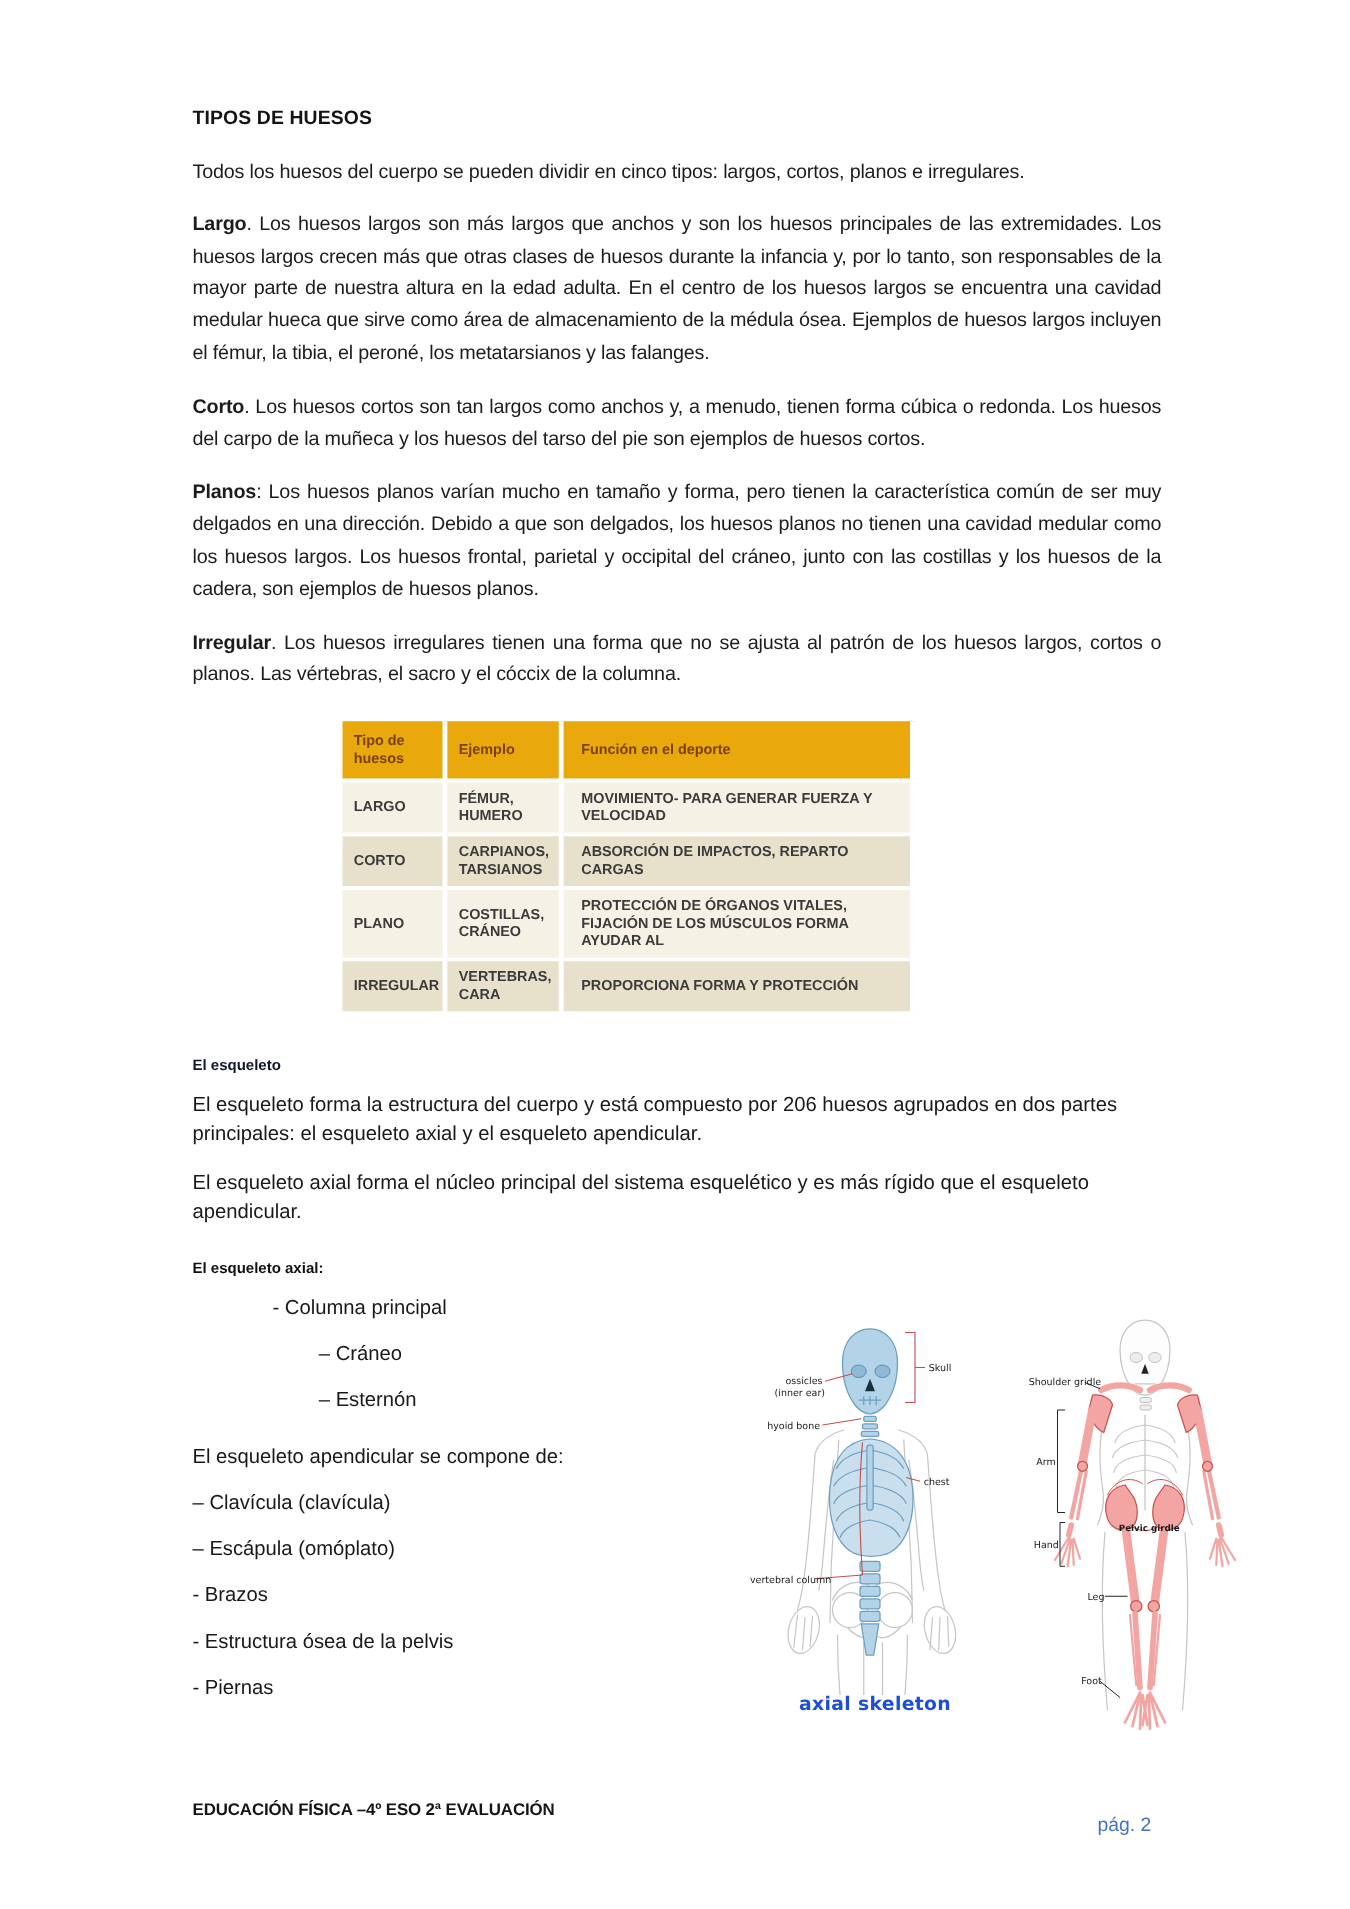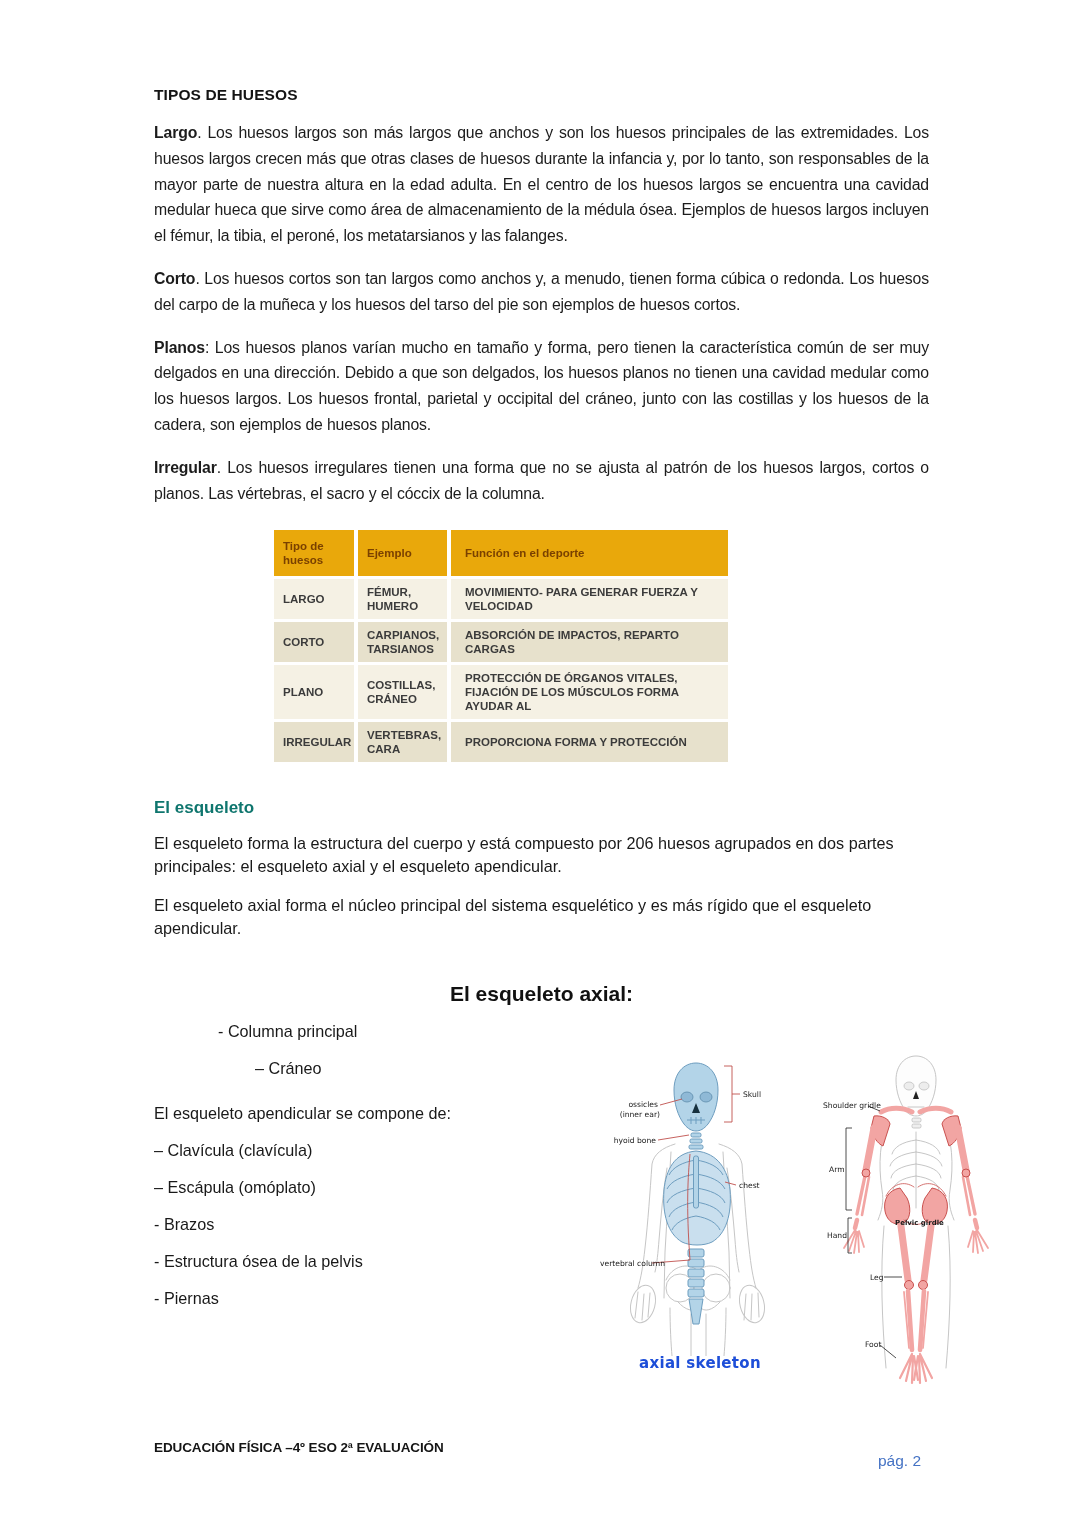--- a/index.html
+++ b/index.html
@@ -60,29 +60,29 @@
   table.bones th.fn{padding-left:14px;}
   table.bones td{
     font-size:11.5px;font-weight:bold;color:var(--table-row-text);
     padding:6px 6px 6px 9px;vertical-align:middle;line-height:14px;
     border-right:4px solid #fff;border-top:3px solid #fff;
   }
   table.bones td.fn{padding-left:14px;}
   table.bones tr.light td{background:var(--table-row-light);}
   table.bones tr.dark td{background:var(--table-row-dark);}
   h2.sk{
-    margin-top:36px;font-size:17px;font-weight:bold;color:#0f766e;
+    margin-top:36px;font-size:12px;font-weight:bold;color:#0f172a;
   }
   p.body-a{
     font-size:16.2px;line-height:23px;color:#191919;text-align:left;
     margin-top:16px;max-width:790px;
   }
   p.body-a.first{margin-top:14px;}
   h3.sk{
-    margin-top:42px;font-size:21px;font-weight:bold;color:#111;text-align:center;
+    margin-top:26px;font-size:12px;font-weight:bold;color:#111;
   }
   .li{
     font-size:16.2px;line-height:23px;color:#191919;margin-top:14px;
   }
   .li.l1{padding-left:64px;}
   .li.l2{padding-left:101px;}
   .li.l0{padding-left:0;}
   .fig{position:absolute;}
   .fig-caption{
     position:absolute;left:600px;top:1354px;width:200px;
@@ -114,20 +114,21 @@
   svg .grey-bead{fill:#efefef;stroke:#bdbdbd;stroke-width:.8;}
 </style>
 </head>
 <body>
 
 <div class="page">
   <div class="content">
 
     <h1 class="doc-title">TIPOS DE HUESOS</h1>
 
+    <p class="body-c intro">Todos los huesos del cuerpo se pueden dividir en cinco tipos: largos, cortos, planos e irregulares.</p>
 
     <p class="body-c mt16"><b class="lead">Largo</b><span>. Los huesos largos son más largos que anchos y son los huesos principales de las extremidades. Los huesos largos crecen más que otras clases de huesos durante la infancia y, por lo tanto, son responsables de la mayor parte de nuestra altura en la edad adulta. En el centro de los huesos largos se encuentra una cavidad medular hueca que sirve como área de almacenamiento de la médula ósea. Ejemplos de huesos largos incluyen el fémur, la tibia, el peroné, los metatarsianos y las falanges.</span></p>
 
     <p class="body-c mt17"><b class="lead">Corto</b><span>. Los huesos cortos son tan largos como anchos y, a menudo, tienen forma cúbica o redonda. Los huesos del carpo de la muñeca y los huesos del tarso del pie son ejemplos de huesos cortos.</span></p>
 
     <p class="body-c mt17"><b class="lead">Planos</b><span>: Los huesos planos varían mucho en tamaño y forma, pero tienen la característica común de ser muy delgados en una dirección. Debido a que son delgados, los huesos planos no tienen una cavidad medular como los huesos largos. Los huesos frontal, parietal y occipital del cráneo, junto con las costillas y los huesos de la cadera, son ejemplos de huesos planos.</span></p>
 
     <p class="body-c mt17"><b class="lead">Irregular</b><span>. Los huesos irregulares tienen una forma que no se ajusta al patrón de los huesos largos, cortos o planos. Las vértebras, el sacro y el cóccix de la columna.</span></p>
 
     <table class="bones">
@@ -167,20 +168,21 @@
       </tbody>
     </table>
 
     <h2 class="sk">El esqueleto</h2>
     <p class="body-a first">El esqueleto forma la estructura del cuerpo y está compuesto por 206 huesos agrupados en dos partes principales: el esqueleto axial y el esqueleto apendicular.</p>
     <p class="body-a">El esqueleto axial forma el núcleo principal del sistema esquelético y es más rígido que el esqueleto apendicular.</p>
 
     <h3 class="sk">El esqueleto axial:</h3>
     <div class="li l1">- Columna principal</div>
     <div class="li l2">– Cráneo</div>
+    <div class="li l2">– Esternón</div>
 
     <div class="li l0" style="margin-top:22px;">El esqueleto apendicular se compone de:</div>
     <div class="li l0">– Clavícula (clavícula)</div>
     <div class="li l0">– Escápula (omóplato)</div>
     <div class="li l0">- Brazos</div>
     <div class="li l0">- Estructura ósea de la pelvis</div>
     <div class="li l0">- Piernas</div>
   </div>
 
   <div class="fig" style="left:600px;top:1056px;width:200px;height:300px;">

